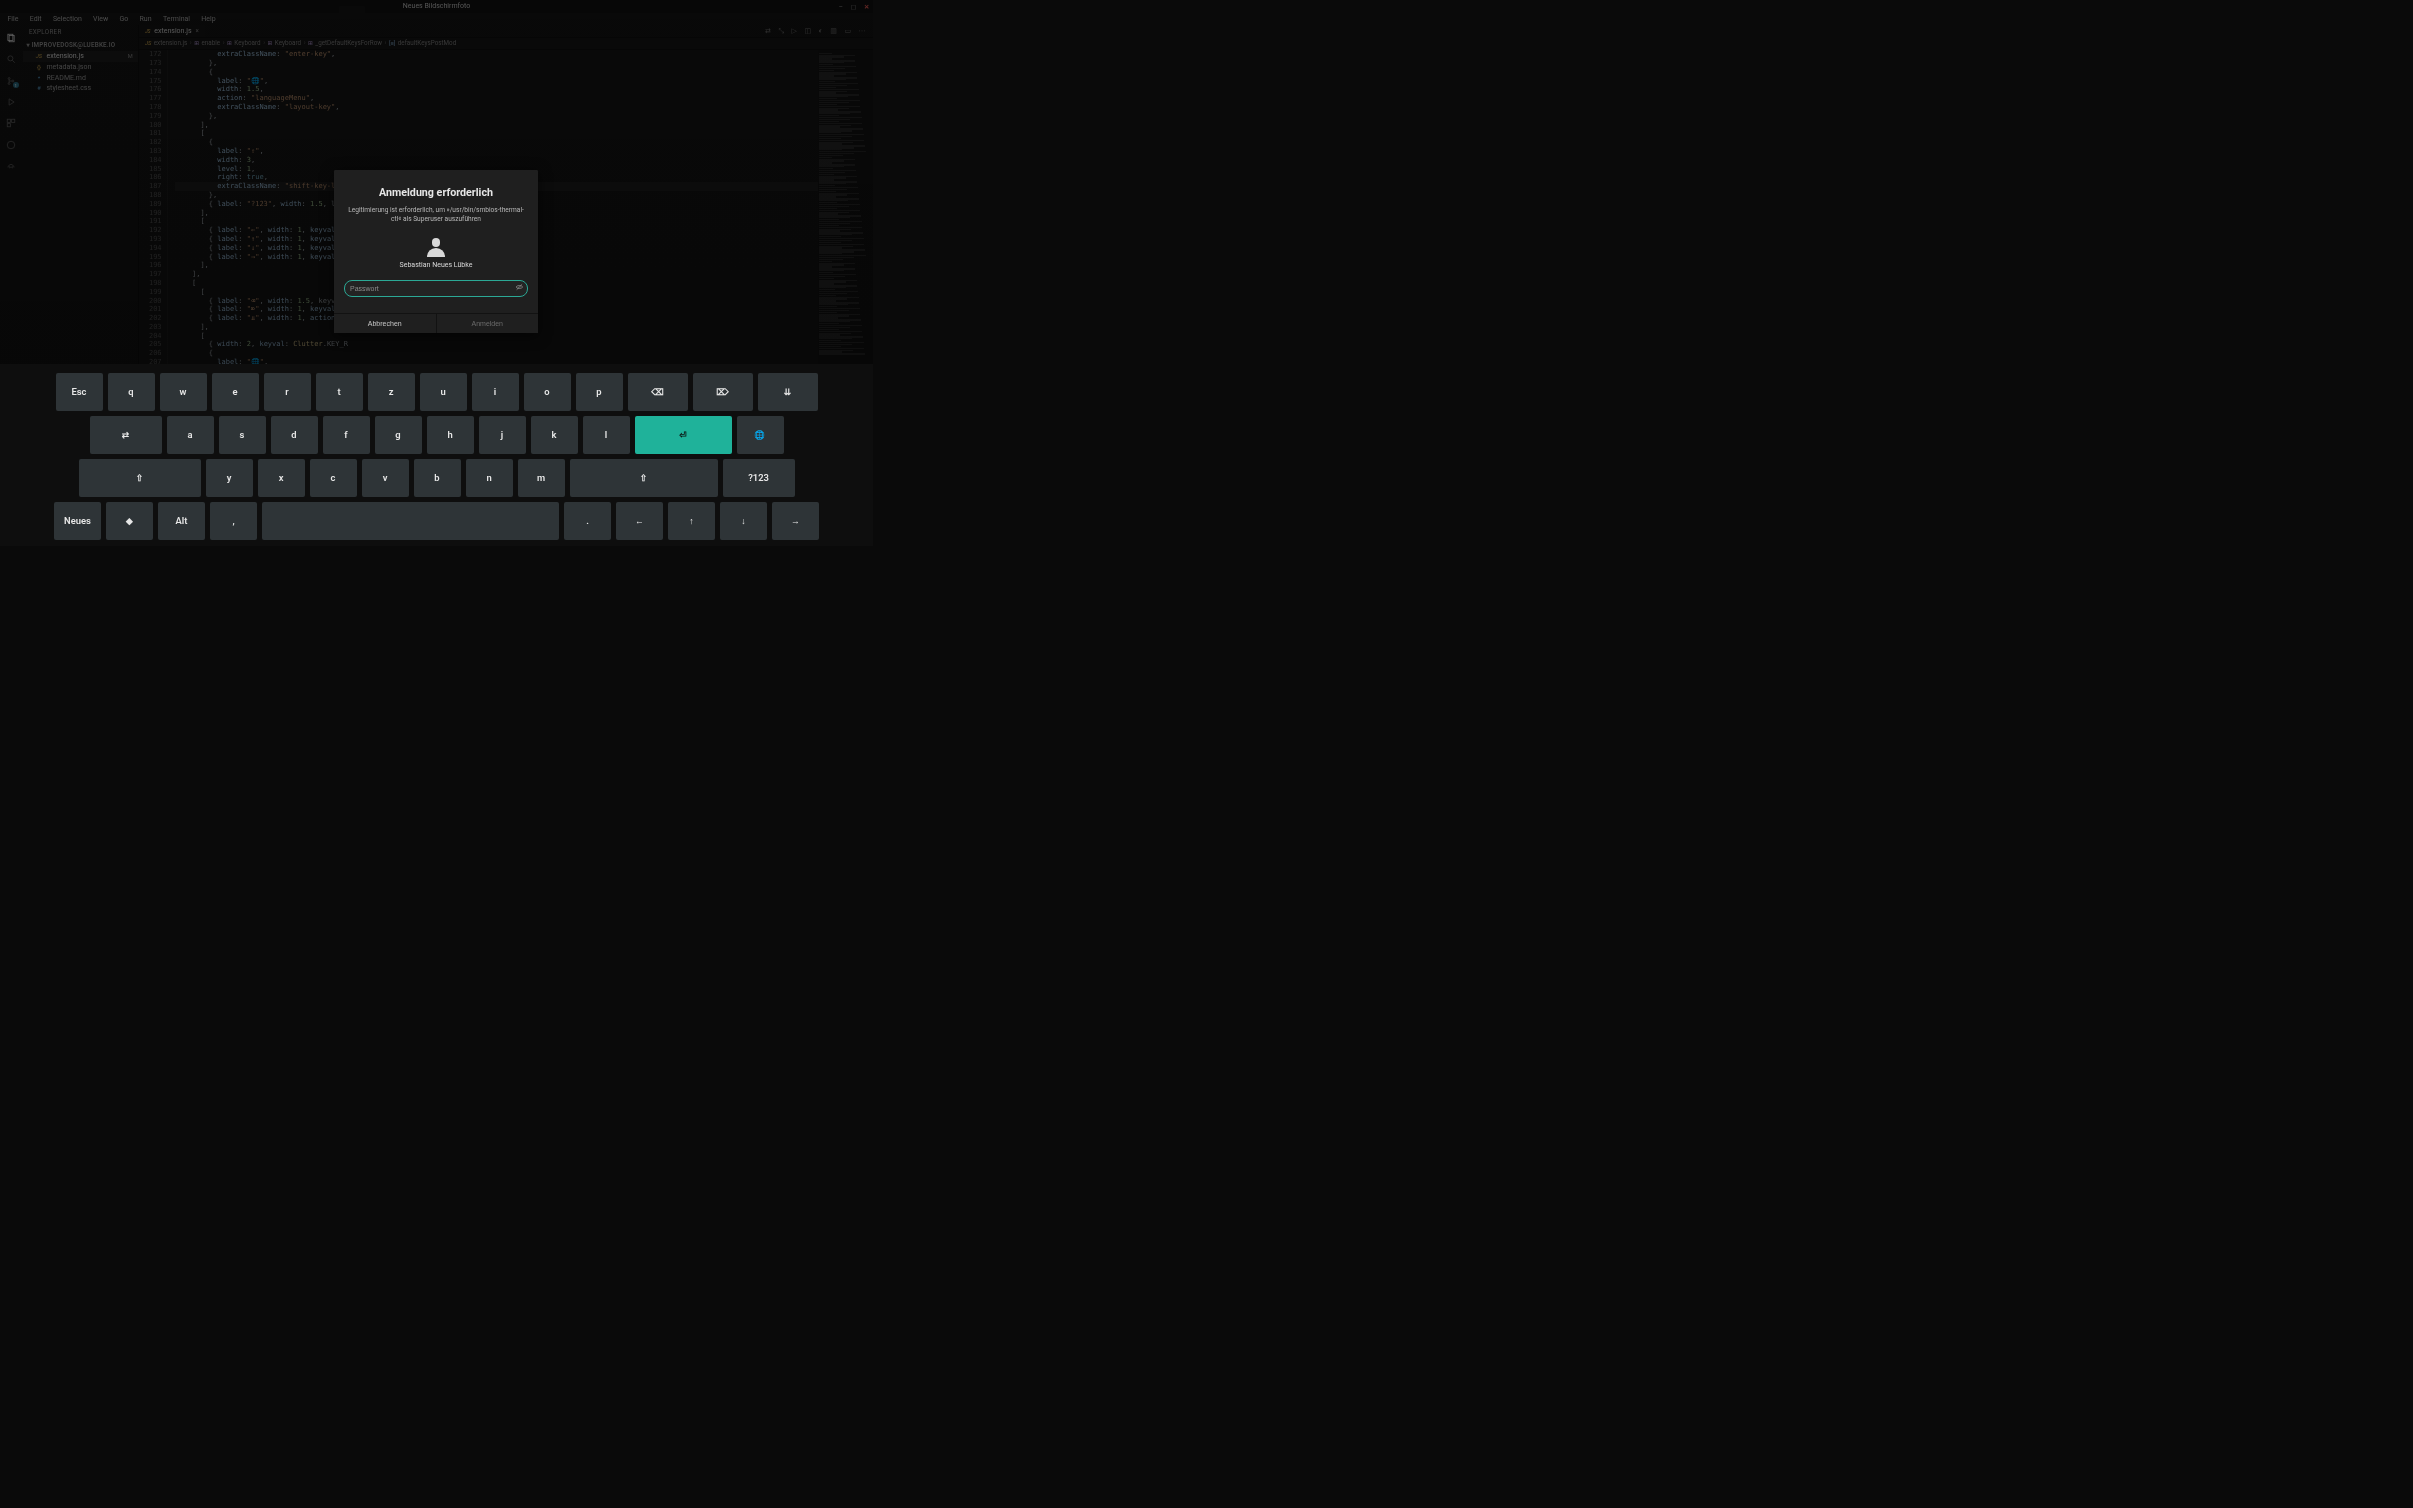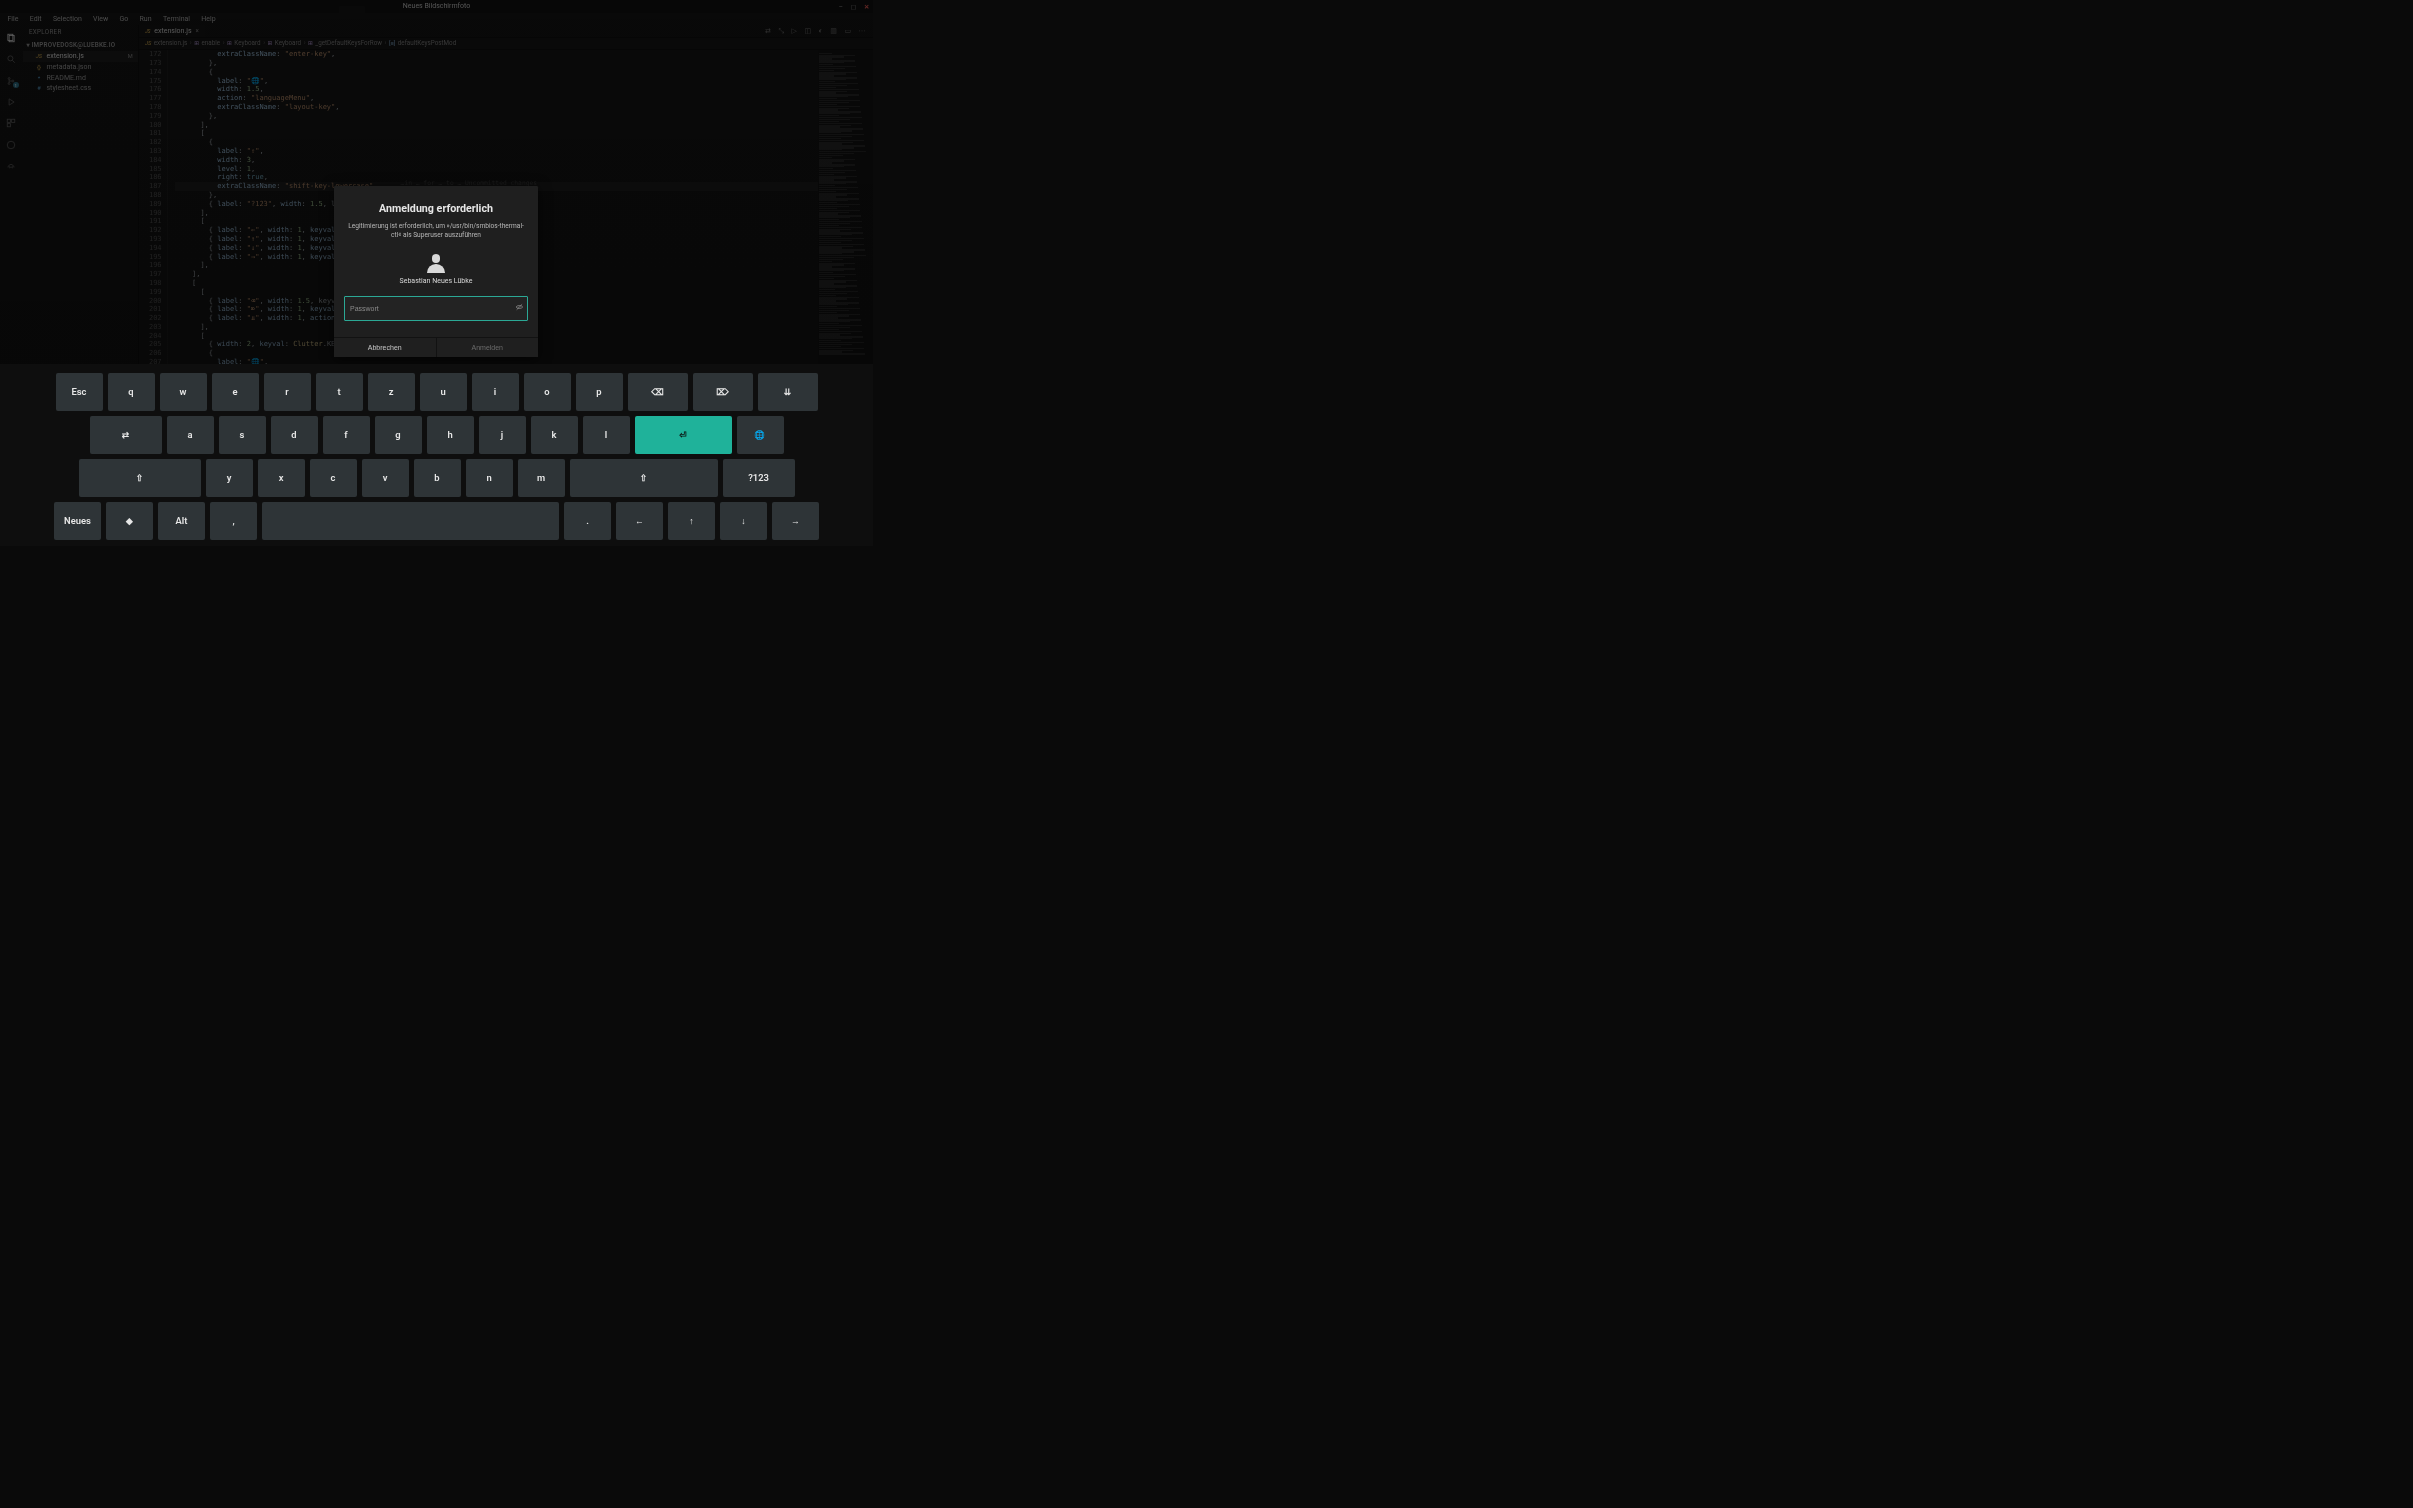--- a/index.html
+++ b/index.html
@@ -260,21 +260,21 @@
   .minimap .mm-line {
     height: 1.3px;
     background: #3a3a3a;
     margin-bottom: 0.6px;
   }
 
   
   .authdialog {
     position: absolute;
     left: 334px;
-    top: 186px;
+    top: 170px;
     width: 204px;
     background: #1f1f1f;
     color: #d8d8d8;
     z-index: 10;
     border-radius: 1.3px;
     display: flex;
     flex-direction: column;
     box-shadow: 0 2.5px 12.6px rgba(0,0,0,0.6);
   }
   .authdialog h2 {
@@ -315,24 +315,24 @@
     font-size: 7px;
     padding-bottom: 11.3px;
     color: #d8d8d8;
   }
   .authdialog .pwrow {
     margin: 0 10px 16.3px 10px;
     position: relative;
   }
   .authdialog .pwrow input {
     width: 100%;
-    height: 25px;
+    height: 17px;
     background: #232323;
     border: 0.6px solid #2ba895;
-    border-radius: 1px;
+    border-radius: 8px;
     color: #d8d8d8;
     padding: 0 17.6px 0 5px;
     font-size: 7px;
     outline: none;
   }
   .authdialog .pwrow input::placeholder { color: #8a8a8a; }
   .authdialog .pwrow .eye {
     position: absolute;
     right: 3.8px; top: 50%;
     transform: translateY(-50%);

